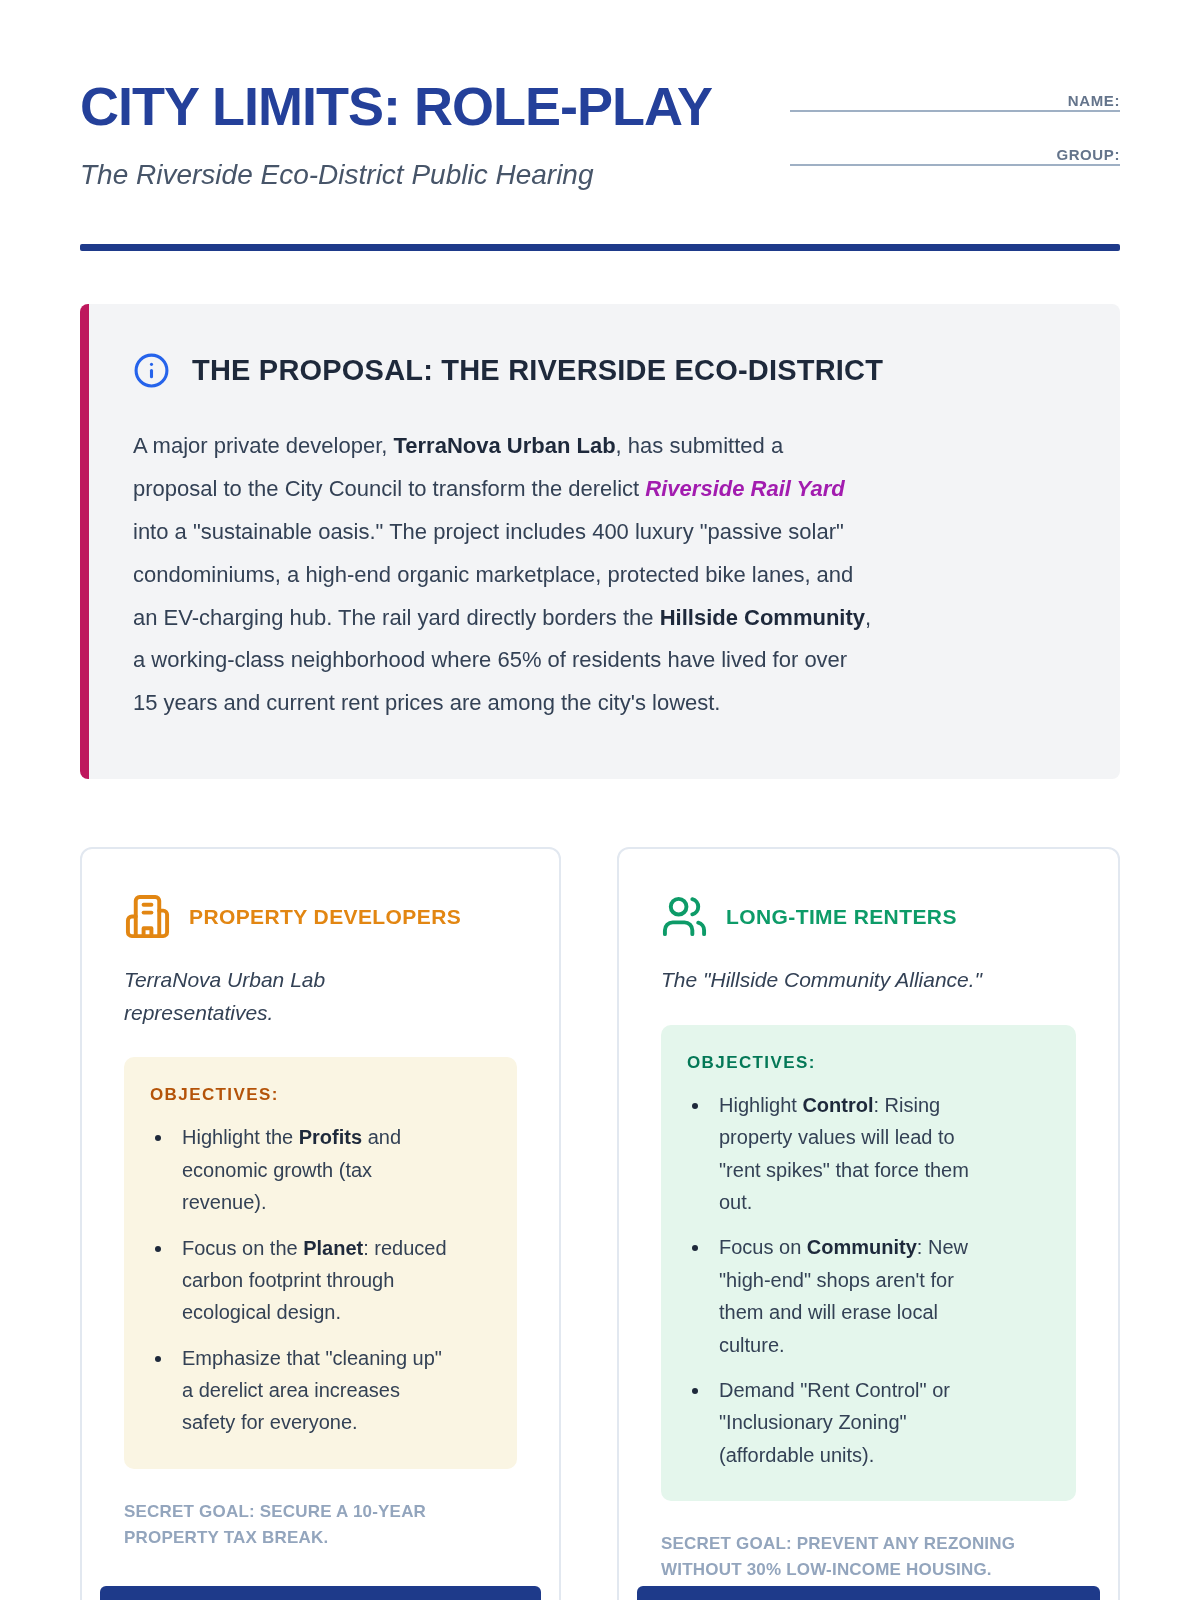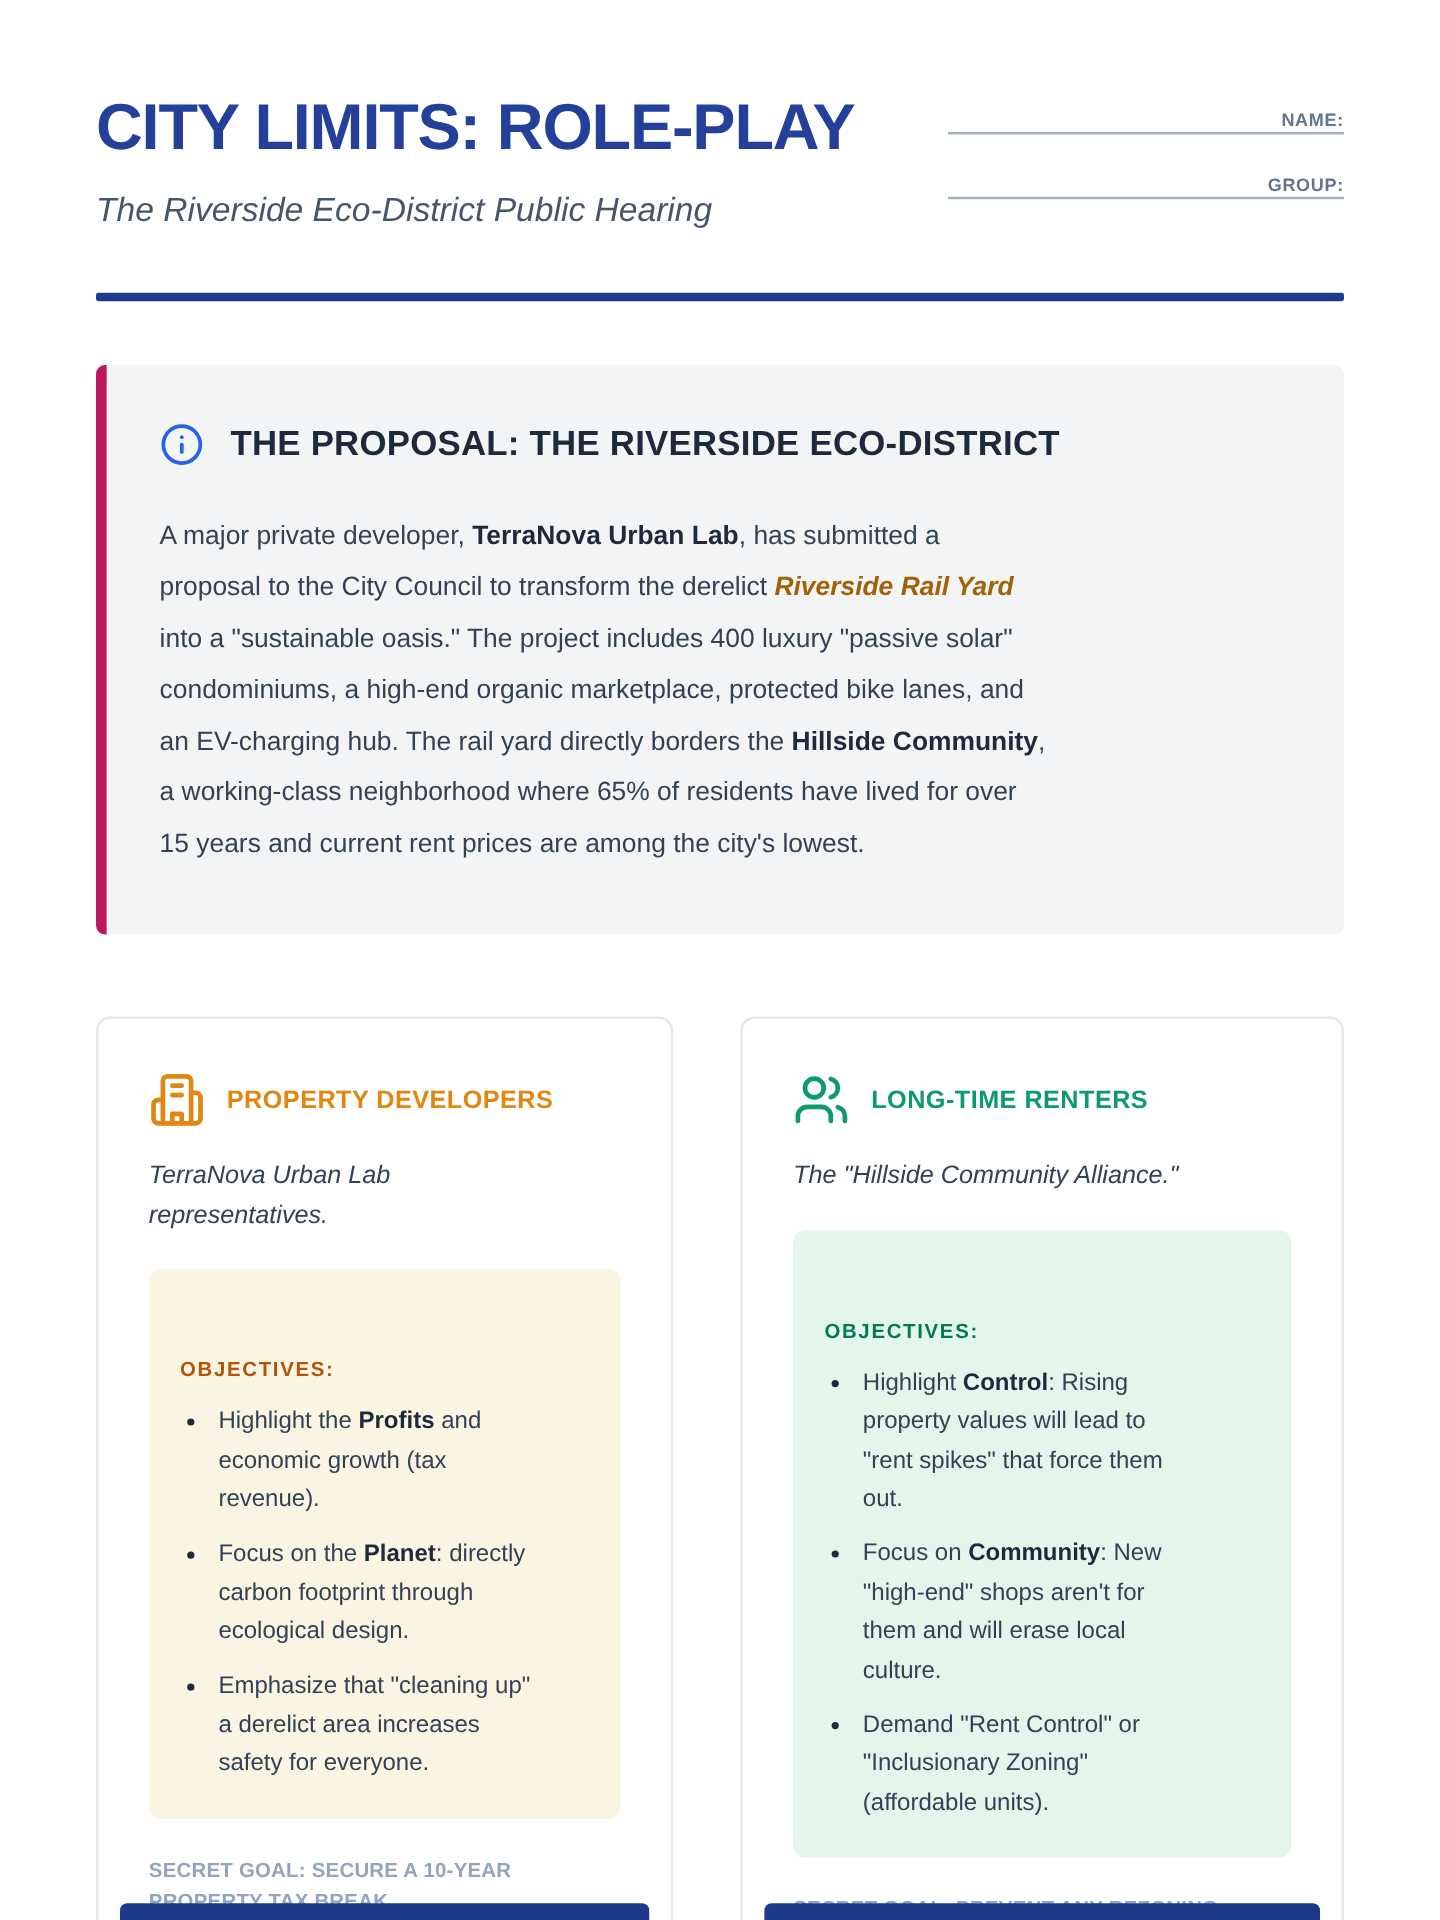--- a/index.html
+++ b/index.html
@@ -47,21 +47,21 @@
   .info-icon { width: 37px; height: 37px; color: #2563EB; flex: 0 0 auto; }
   .info-icon svg { width: 100%; height: 100%; display: block; }
   .proposal-heading {
     font-size: 29px; font-weight: 700; color: #1E293B; letter-spacing: 0.2px;
   }
   .proposal-body {
     margin-top: 36px; font-size: 22px; line-height: 1.95; color: #334155;
   }
   .seg-normal { font-weight: 400; }
   .seg-bold { font-weight: 700; color: #1E293B; }
-  .seg-link { font-weight: 700; font-style: italic; color: #a16207; }
+  .seg-link { font-weight: 700; font-style: italic; color: #a21caf; }
 
   
   .cards {
     margin-top: 68px;
     display: grid;
     grid-template-columns: 481px 503px;
     gap: 56px;
   }
   .card {
     background: #ffffff;
@@ -78,21 +78,21 @@
   .role-title { font-size: 21px; font-weight: 700; letter-spacing: 0.4px; line-height: 1.45; }
   .role-title.orange { color: #E28612; }
   .role-title.green { color: #0D9B68; }
   .role-sub {
     margin-top: 24px; font-size: 21px; font-style: italic;
     color: #334155; line-height: 1.55; white-space: pre-line;
   }
   .obj-box { margin-top: 28px; border-radius: 10px; padding: 28px 22px 30px 26px; }
   .obj-box.cream { background: #FAF5E3; }
   .obj-box.mint  { background: #E4F6EC; }
-  .obj-label { font-size: 17px; font-weight: 700; letter-spacing: 1.4px; margin-bottom: 16px; margin-top: 47px; }
+  .obj-label { font-size: 17px; font-weight: 700; letter-spacing: 1.4px; margin-bottom: 16px; }
   .obj-label.orange-d { color: #B45309; }
   .obj-label.green-d  { color: #047857; }
   .obj-box ul { list-style: disc; padding-left: 24px; }
   .obj-box li {
     font-size: 20px; line-height: 1.62; color: #334155;
     padding-left: 8px; margin-bottom: 13px;
   }
   .obj-box li:last-child { margin-bottom: 0; }
   .obj-box li::marker { color: #1E293B; }
   .secret {
@@ -160,21 +160,21 @@
           </svg>
         </span>
         <h3 class="role-title orange">PROPERTY DEVELOPERS</h3>
       </div>
       <p class="role-sub">TerraNova Urban Lab
 representatives.</p>
       <div class="obj-box cream">
         <div class="obj-label orange-d">OBJECTIVES:</div>
         <ul>
           <li><span class="seg-normal">Highlight the </span><span class="seg-bold">Profits</span><span class="seg-normal"> and</span><br><span class="seg-normal">economic growth (tax</span><br><span class="seg-normal">revenue).</span></li>
-          <li><span class="seg-normal">Focus on the </span><span class="seg-bold">Planet</span><span class="seg-normal">: directly</span><br><span class="seg-normal">carbon footprint through</span><br><span class="seg-normal">ecological design.</span></li>
+          <li><span class="seg-normal">Focus on the </span><span class="seg-bold">Planet</span><span class="seg-normal">: reduced</span><br><span class="seg-normal">carbon footprint through</span><br><span class="seg-normal">ecological design.</span></li>
           <li><span class="seg-normal">Emphasize that "cleaning up"</span><br><span class="seg-normal">a derelict area increases</span><br><span class="seg-normal">safety for everyone.</span></li>
         </ul>
       </div>
       <p class="secret">SECRET GOAL: SECURE A 10-YEAR
 PROPERTY TAX BREAK.</p>
     </article>
 
     <article class="card">
       <div class="card-head">
         <span class="role-icon green">

